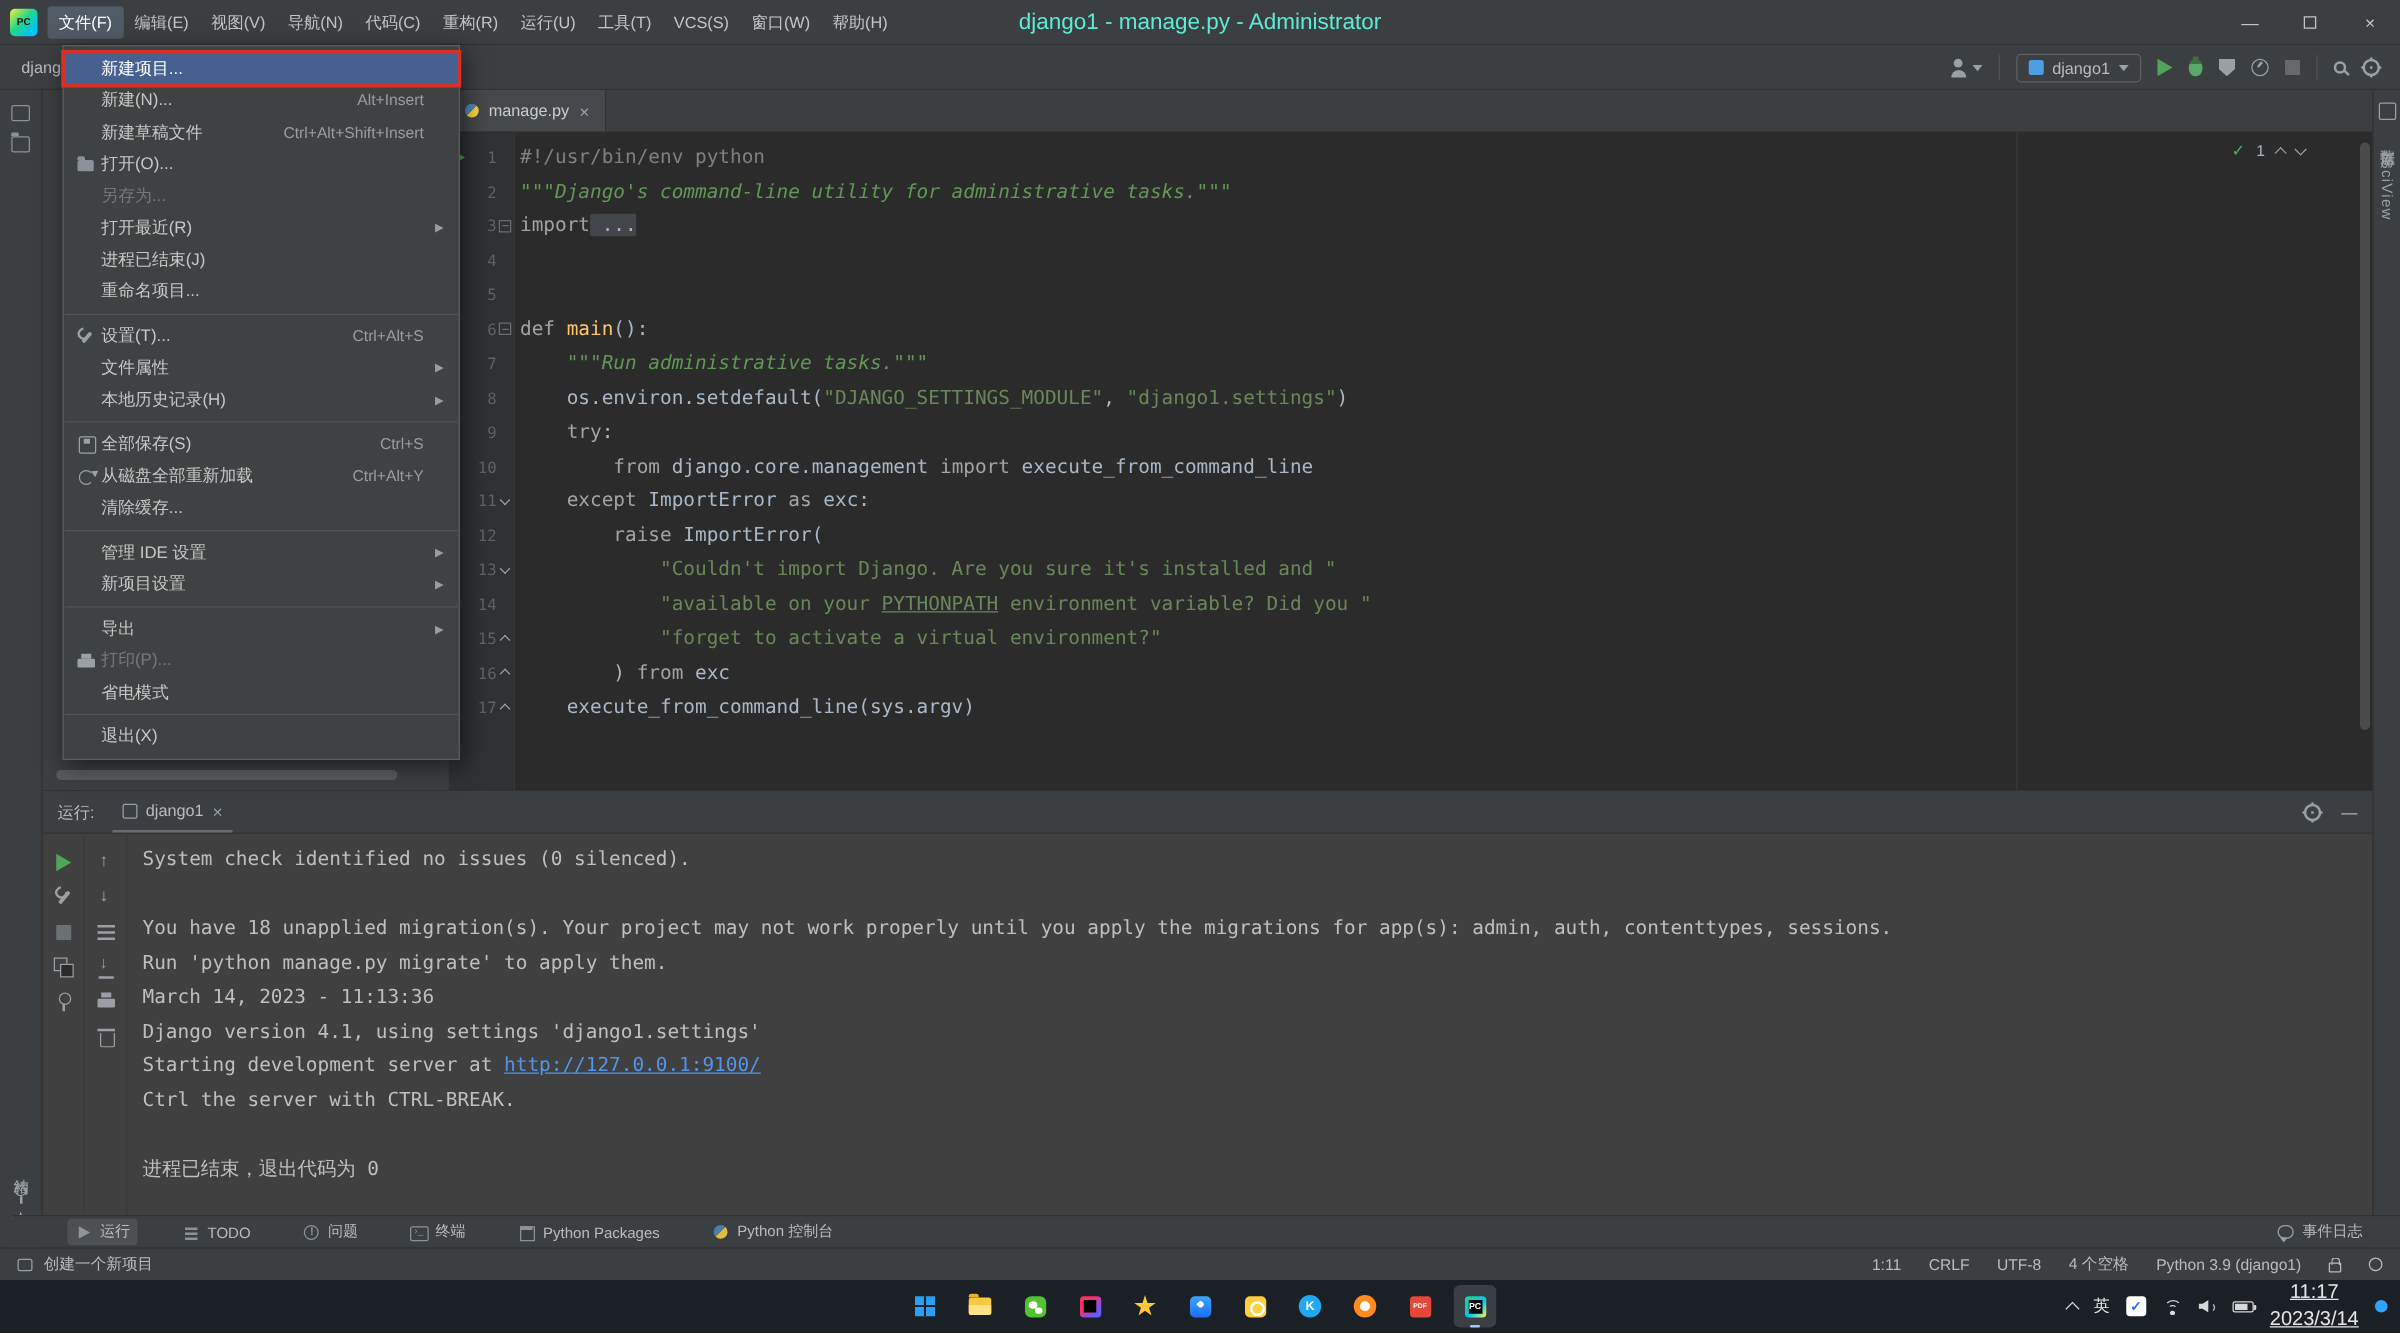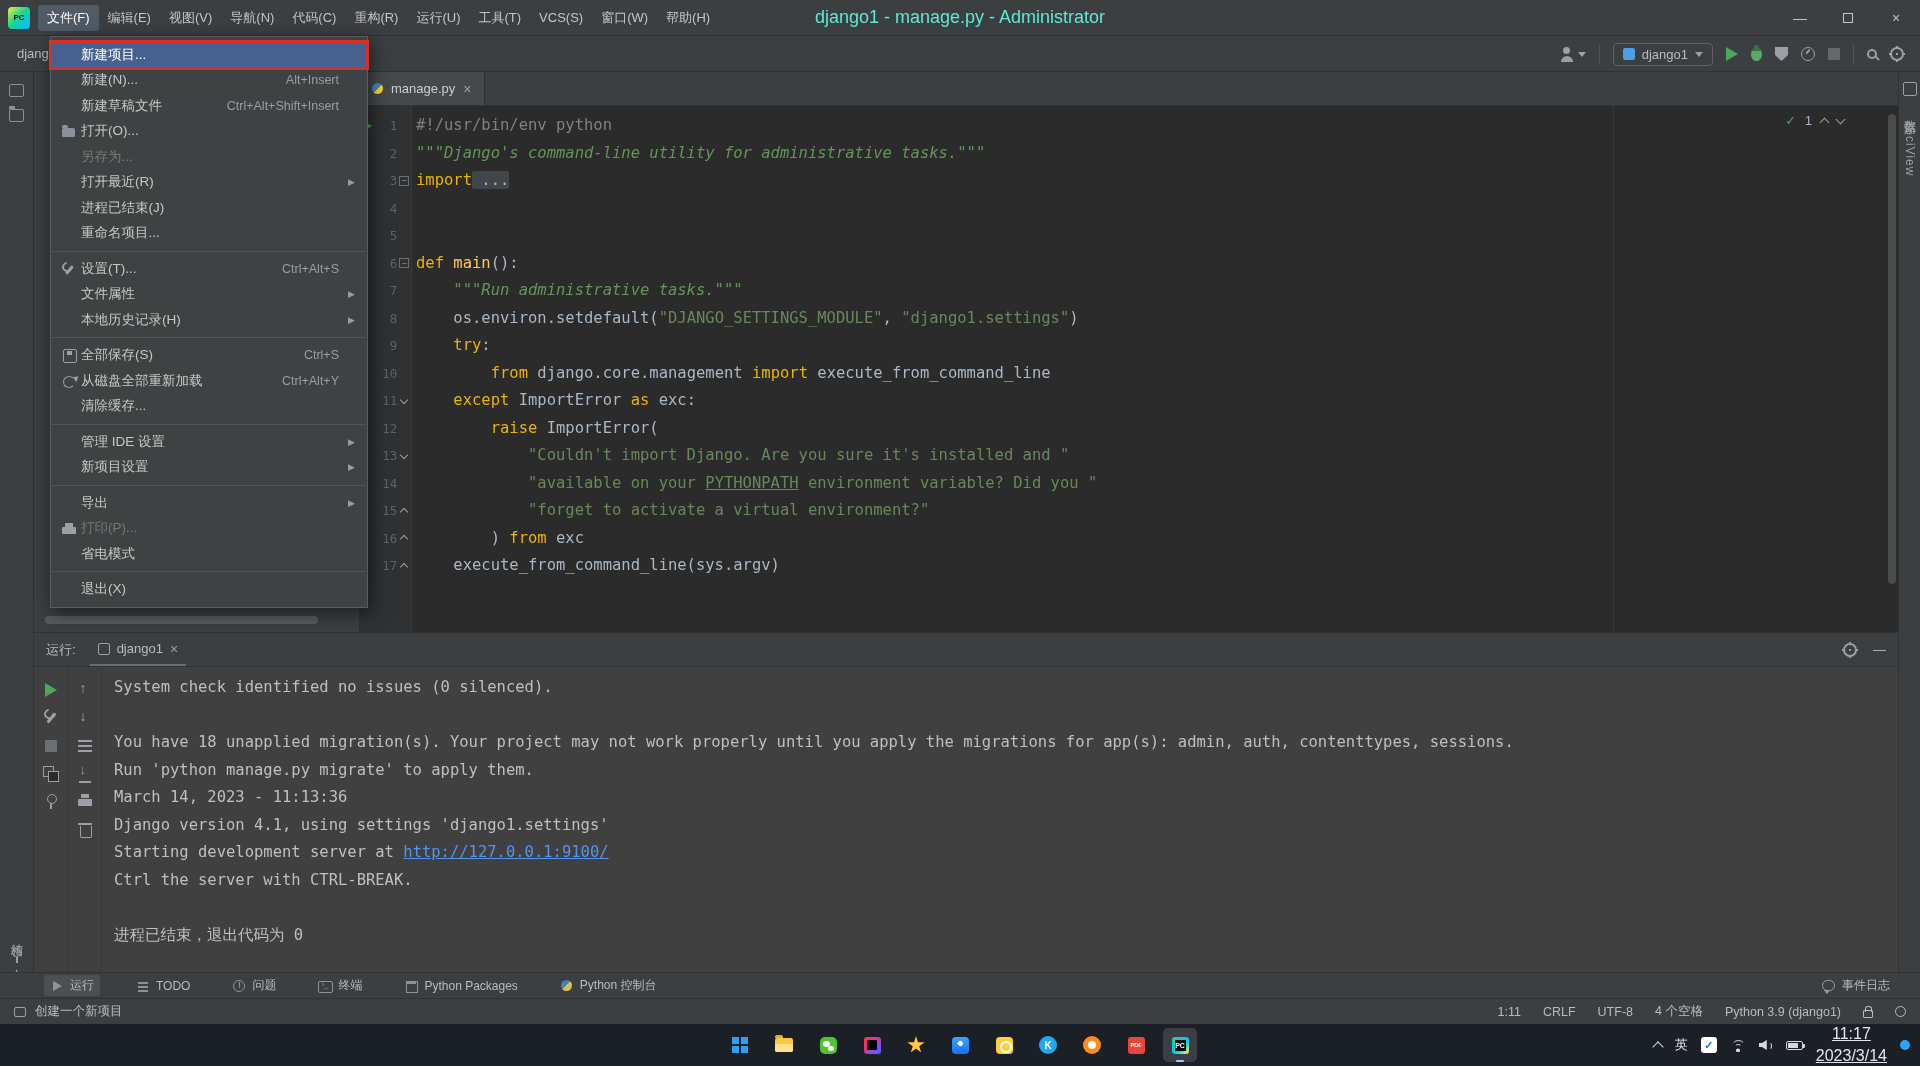--- a/index.html
+++ b/index.html
@@ -68,21 +68,21 @@
   .g-run.show::before{content:"";width:0;height:0;border-left:9px solid #4fa65a;border-top:5.5px solid transparent;border-bottom:5.5px solid transparent;}
   .g-num{width:22px;text-align:right;color:#606366;font:12.5px "DejaVu Sans Mono",monospace;}
   .g-fold{width:14px;display:inline-flex;justify-content:center;align-items:center;}
   .g-fold.f-box::before{content:"";width:8px;height:8px;border:1px solid #6a6e71;background:linear-gradient(#6a6e71,#6a6e71) center/5px 1px no-repeat;}
   .g-fold.f-down::before{content:"";width:5px;height:5px;border-right:1.6px solid #9aa0a6;border-bottom:1.6px solid #9aa0a6;transform:rotate(45deg);margin-top:-2px;}
   .g-fold.f-up::before{content:"";width:5px;height:5px;border-right:1.6px solid #9aa0a6;border-bottom:1.6px solid #9aa0a6;transform:rotate(-135deg);margin-bottom:-2px;}
   #editor-code{position:absolute;left:56px;top:0;right:0;bottom:0;padding-top:6px;font:15.5px/27.5px "DejaVu Sans Mono",monospace;}
   .code-row{white-space:pre;height:27.5px;}
   .c-sh{color:#808080;}
   .c-doc{color:#629755;font-style:italic;}
-  .c-kw{color:#eab308;}
+  .c-kw{color:#a3a3a3;}
   .c-fn{color:#ffc66b;}
   .c-str{color:#6a8759;}
   .c-strU{color:#6a8759;text-decoration:underline;}
   .c-pl{color:#a9b7c6;}
   .c-folded{color:#a9b7c6;background:#42464a;border-radius:2px;}
   #margin-guide{position:absolute;left:1253px;top:0;bottom:0;width:1px;background:#393939;}
   #editor-vscroll{position:absolute;right:2px;top:8px;width:8px;height:470px;border-radius:4px;background:rgba(166,170,173,.25);}
   #inspection{position:absolute;right:54px;top:7px;display:flex;align-items:center;gap:9px;}
   .insp-check{color:#4fa65a;font-size:13px;}
   .insp-count{color:#a9b7c6;font-size:12.5px;}
@@ -115,21 +115,21 @@
   .rt-scrollend::after{content:"";position:absolute;left:6px;bottom:3px;width:12px;height:1.8px;background:#9aa0a6;}
   .rt-print::before{content:"";position:absolute;left:5px;top:9px;width:14px;height:7px;background:#9aa0a6;border-radius:1px;}
   .rt-print::after{content:"";position:absolute;left:8px;top:4px;width:8px;height:4px;background:#9aa0a6;}
   .rt-clear::before{content:"";position:absolute;left:7px;top:8px;width:10px;height:11px;border:1.5px solid #9aa0a6;border-top:none;border-radius:0 0 2px 2px;}
   .rt-clear::after{content:"";position:absolute;left:5px;top:5px;width:14px;height:1.8px;background:#9aa0a6;}
   #console{flex:1;padding:6px 0 0 12px;font:15.5px/27.5px "DejaVu Sans Mono",monospace;color:#bfbfbf;overflow:hidden;}
   .console-line{white-space:pre;min-height:27.5px;}
   .console-link{color:#5394ec;text-decoration:underline;cursor:pointer;}
 
   
-  #twbar{position:absolute;left:0;right:0;top:972px;height:26px;background:#3c3f41;border-top:1px solid #323232;display:flex;align-items:center;padding:0 30px 0 44px;font-size:12px;color:#b8bcbf;z-index:6;}
+  #twbar{position:absolute;left:10px;right:0;top:972px;height:26px;background:#3c3f41;border-top:1px solid #323232;display:flex;align-items:center;padding:0 30px 0 44px;font-size:12px;color:#b8bcbf;z-index:6;}
   #tw-items{display:flex;align-items:center;gap:30px;}
   .tw-item{display:flex;align-items:center;gap:6px;padding:2px 6px;border-radius:3px;}
   .tw-item.is-active{background:#4c5052;}
   .tw-ic{width:14px;height:14px;position:relative;opacity:.85;flex:0 0 14px;}
   .tw-ic.i-run::before{content:"";position:absolute;left:3px;top:2px;border-left:9px solid #9aa0a6;border-top:5px solid transparent;border-bottom:5px solid transparent;}
   .tw-ic.i-todo::before{content:"";position:absolute;left:2px;top:3px;width:10px;height:2px;background:#9aa0a6;box-shadow:0 4px 0 #9aa0a6,0 8px 0 #9aa0a6;}
   .tw-ic.i-problems::before{content:"";position:absolute;left:1px;top:1px;width:10px;height:10px;border:1.5px solid #9aa0a6;border-radius:50%;}
   .tw-ic.i-problems::after{content:"!";position:absolute;left:5.5px;top:1px;color:#9aa0a6;font-size:9px;font-weight:bold;}
   .tw-ic.i-terminal::before{content:"";position:absolute;left:0;top:2px;width:13px;height:10px;border:1.5px solid #9aa0a6;border-radius:2px;}
   .tw-ic.i-terminal::after{content:"›_";position:absolute;left:3px;top:1.5px;font-size:8px;color:#9aa0a6;}

